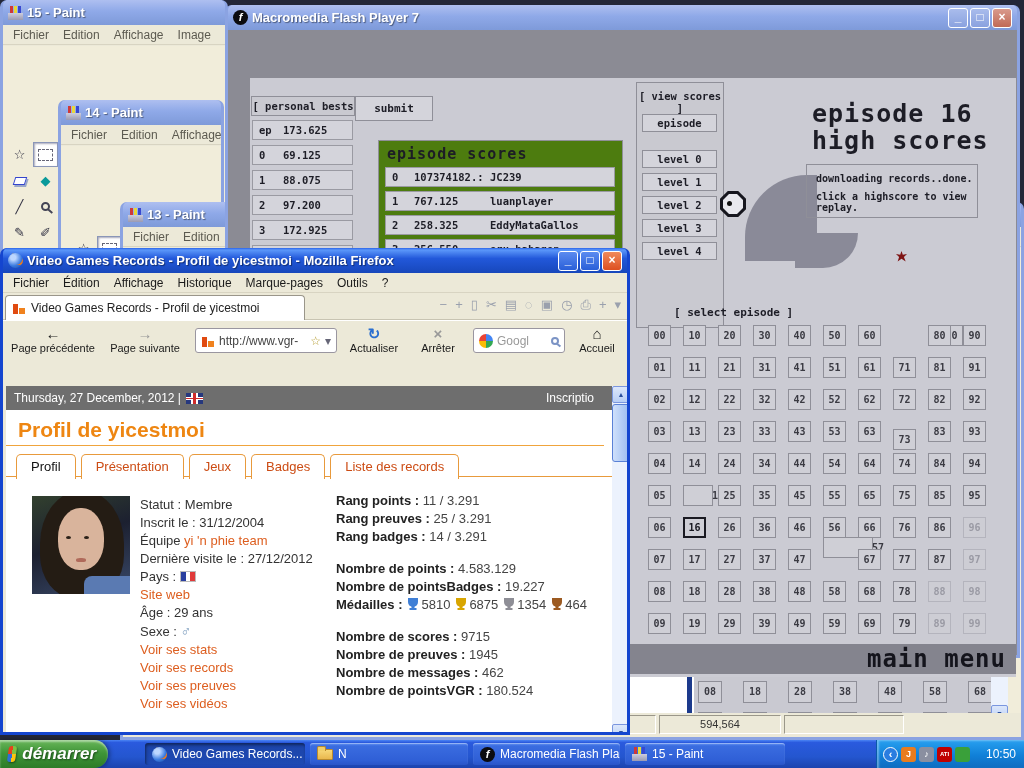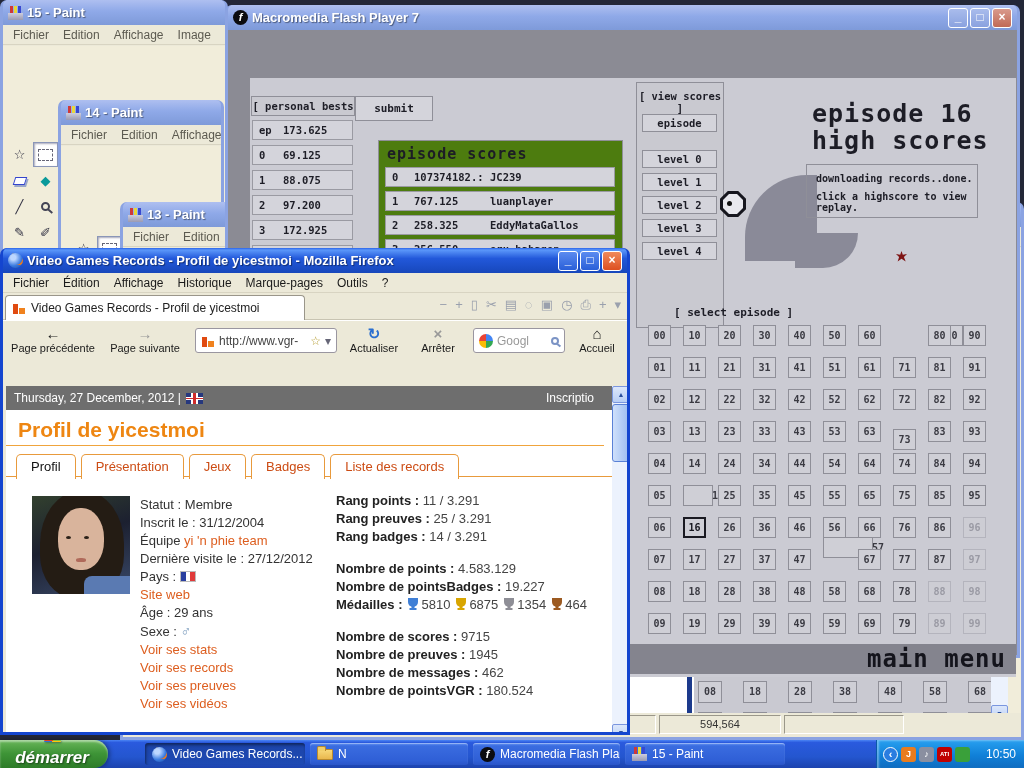--- a/index.html
+++ b/index.html
@@ -156,21 +156,21 @@
   .stat-line b{color:#222;}
   .medal-svg{vertical-align:-2px;margin:0 1px 0 4px;}
 
   
   #taskbar{position:absolute;left:0;top:740px;width:1024px;height:28px;
     background:linear-gradient(180deg,#4a84f4 0%,#2a5ade 9%,#2456cf 60%,#1c43ae 100%);}
   #start-btn{position:absolute;left:0;top:0;width:108px;height:28px;border-radius:0 14px 14px 0;
     background:linear-gradient(180deg,#6ab75a 0%,#3e9437 48%,#2d7c28 100%);
     box-shadow:inset 0 2px 2px rgba(255,255,255,.45),2px 0 4px rgba(0,0,0,.35);
     display:flex;align-items:center;gap:6px;padding:0 12px 0 8px;color:#fff;
-    font-style:italic;font-weight:bold;font-size:17px;text-shadow:1px 1px 2px rgba(0,0,0,.5);flex-direction:column;}
+    font-style:italic;font-weight:bold;font-size:17px;text-shadow:1px 1px 2px rgba(0,0,0,.5);}
   .xp-logo{display:inline-block;width:17px;height:16px;border-radius:3px;transform:skewX(-8deg);
     background:conic-gradient(#7dc242 0 25%,#ffc40d 0 50%,#2e6fd6 0 75%,#e8401c 0);
     box-shadow:1px 1px 2px rgba(0,0,0,.4);}
   .task-item{position:absolute;top:3px;height:22px;border-radius:3px;display:flex;align-items:center;
     gap:5px;padding:0 7px;color:#fff;font-size:12px;white-space:nowrap;overflow:hidden;
     background:linear-gradient(180deg,#5b8df2 0%,#3a6ce0 14%,#2f5fd6 80%,#2a55c8 100%);
     box-shadow:inset 0 1px 1px rgba(255,255,255,.4);}
   .task-item.active{background:linear-gradient(180deg,#1c44a8,#1e4ab4);
     box-shadow:inset 1px 2px 3px rgba(0,0,0,.45);}
   .folder-ico{display:inline-block;width:16px;height:11px;flex:0 0 auto;position:relative;border-radius:1px;

